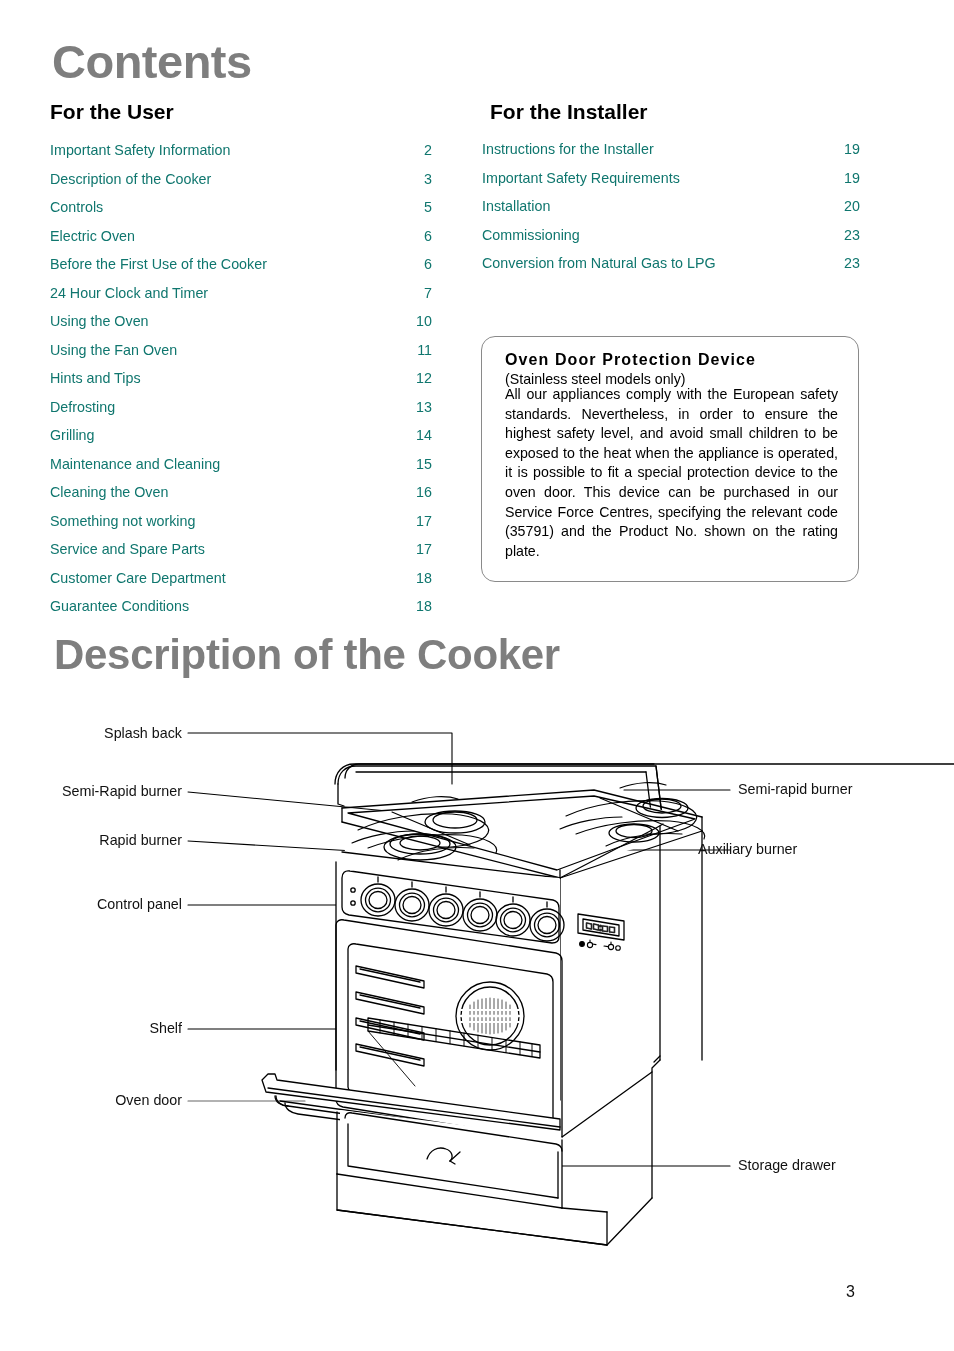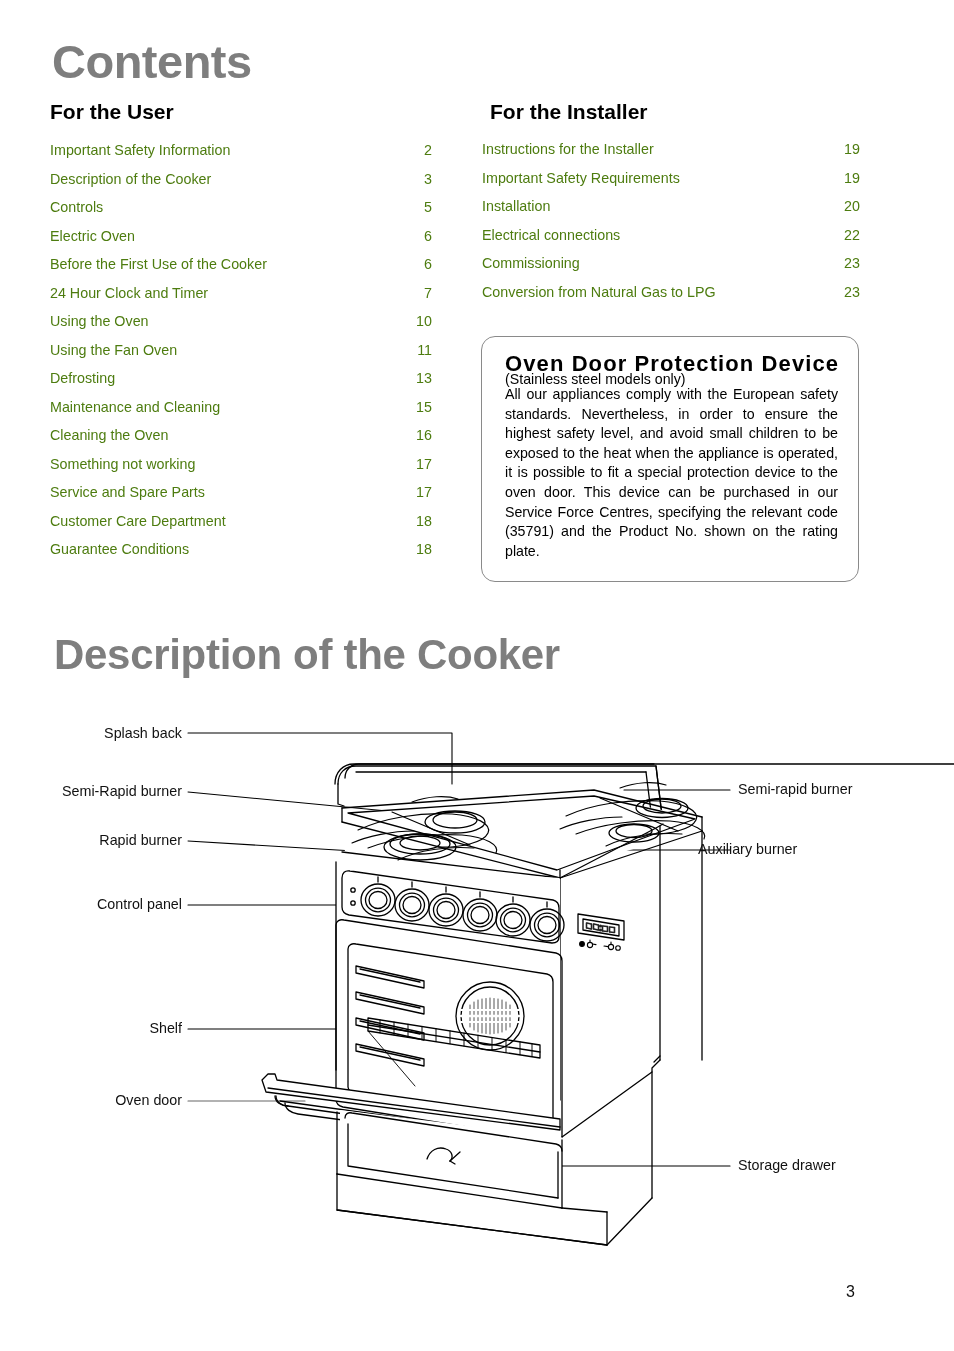--- a/index.html
+++ b/index.html
@@ -52,21 +52,21 @@
     color: #000;
     line-height: 1;
   }
   #user-title  { left: 50px;  top: 101px; text-align: right; }
   #inst-title  { left: 490px; top: 101px; }
 
   
   .toc {
     position: absolute;
     font-size: 14.3px;
-    color: #4d7c0f;
+    color: #0f766e;
   }
   #toc-user  { left: 50px;  top: 136px; width: 382px; }
   #toc-inst  { left: 482px; top: 135px; width: 378px; }
 
   .toc-row {
     position: relative;
     height: 28.5px;
     line-height: 28.5px;
     white-space: nowrap;
   }
@@ -90,21 +90,21 @@
     height: 246px;
     border: 1.8px solid #8a8a8a;
     border-radius: 14px;
     box-sizing: border-box;
   }
   .notebox h3 {
     margin: 0;
     position: absolute;
     left: 23px;
     top: 14px;
-    font-size: 22px;
+    font-size: 16px;
     font-weight: bold;
     letter-spacing: 1.1px;
   }
   .note-sub {
     position: absolute;
     left: 23px;
     top: 34px;
     font-size: 14.2px;
   }
   .note-body {
@@ -157,34 +157,35 @@
 
   <div class="toc" id="toc-user">
       <div class="toc-row"><span class="t-label">Important Safety Information</span><span class="t-page">2</span></div>
       <div class="toc-row"><span class="t-label">Description of the Cooker</span><span class="t-page">3</span></div>
       <div class="toc-row"><span class="t-label">Controls</span><span class="t-page">5</span></div>
       <div class="toc-row"><span class="t-label">Electric Oven</span><span class="t-page">6</span></div>
       <div class="toc-row"><span class="t-label">Before the First Use of the Cooker</span><span class="t-page">6</span></div>
       <div class="toc-row"><span class="t-label">24 Hour Clock and Timer</span><span class="t-page">7</span></div>
       <div class="toc-row"><span class="t-label">Using the Oven</span><span class="t-page">10</span></div>
       <div class="toc-row"><span class="t-label">Using the Fan Oven</span><span class="t-page">11</span></div>
+      <div class="toc-row"><span class="t-label">Hints and Tips</span><span class="t-page">12</span></div>
       <div class="toc-row"><span class="t-label">Defrosting</span><span class="t-page">13</span></div>
+      <div class="toc-row"><span class="t-label">Grilling</span><span class="t-page">14</span></div>
       <div class="toc-row"><span class="t-label">Maintenance and Cleaning</span><span class="t-page">15</span></div>
       <div class="toc-row"><span class="t-label">Cleaning the Oven</span><span class="t-page">16</span></div>
       <div class="toc-row"><span class="t-label">Something not working</span><span class="t-page">17</span></div>
       <div class="toc-row"><span class="t-label">Service and Spare Parts</span><span class="t-page">17</span></div>
       <div class="toc-row"><span class="t-label">Customer Care Department</span><span class="t-page">18</span></div>
       <div class="toc-row"><span class="t-label">Guarantee Conditions</span><span class="t-page">18</span></div>
     </div>
 
   <div class="toc" id="toc-inst">
       <div class="toc-row"><span class="t-label">Instructions for the Installer</span><span class="t-page">19</span></div>
       <div class="toc-row"><span class="t-label">Important Safety Requirements</span><span class="t-page">19</span></div>
       <div class="toc-row"><span class="t-label">Installation</span><span class="t-page">20</span></div>
-      <div class="toc-row"><span class="t-label">Electrical connections</span><span class="t-page">22</span></div>
       <div class="toc-row"><span class="t-label">Commissioning</span><span class="t-page">23</span></div>
       <div class="toc-row"><span class="t-label">Conversion from Natural Gas to LPG</span><span class="t-page">23</span></div>
     </div>
 
   <div class="notebox">
     <h3>Oven Door Protection Device</h3>
     <div class="note-sub">(Stainless steel models only)</div>
     <div class="note-body">All our appliances comply with the European safety standards. Nevertheless, in order to ensure the highest safety level, and avoid small children to be exposed to the heat when the appliance is operated, it is possible to fit a special protection device to the oven door. This device can be purchased in our Service Force Centres, specifying the relevant code (35791) and the Product No. shown on the rating plate.</div>
   </div>
 

